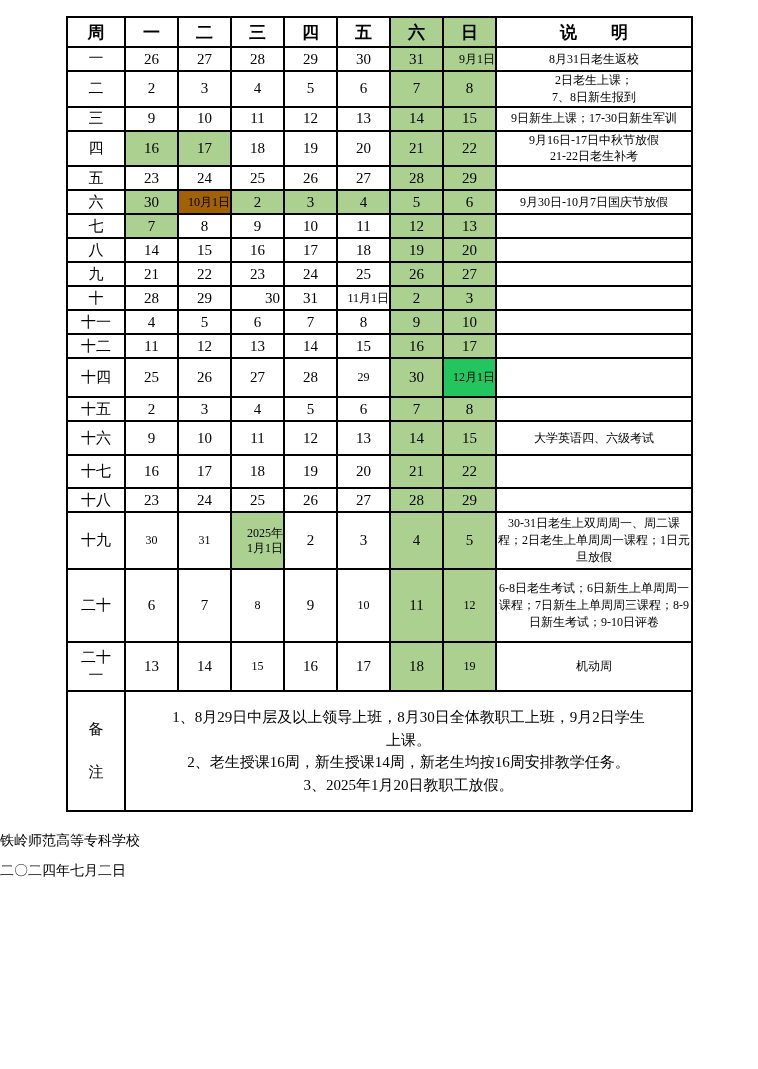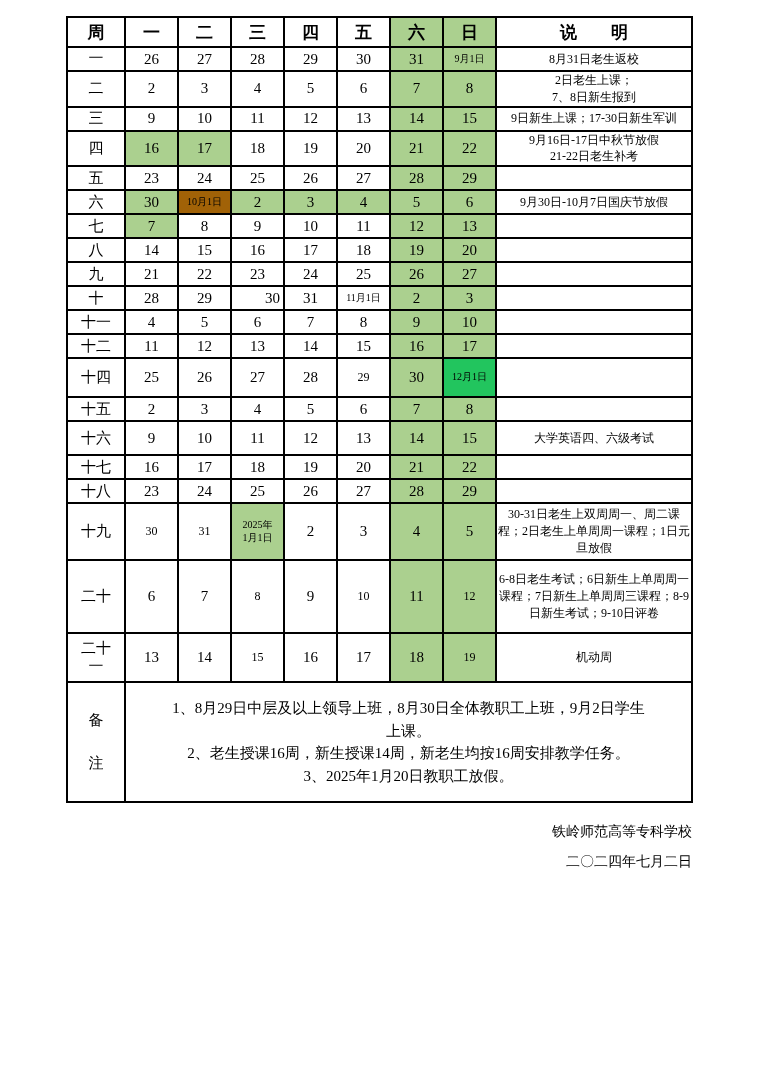--- a/index.html
+++ b/index.html
@@ -42,21 +42,21 @@
     white-space:pre;
   }
   th.week {
     font-weight:400;
     font-size:15px;
     white-space:pre-line;
     line-height:1.15;
   }
   td.day { font-size:15px; }
   td.day.sz12 { font-size:12px; }
-  td.day.sz10 { font-size:10px; white-space:pre-line; line-height:1.25; }
+  td.day.sz10 { font-size:12px; white-space:pre-line; line-height:1.25;text-align:right; }
   td.day.alright { text-align:right; padding-right:3px; }
   td.note {
     text-align:left;
     font-size:12px;
     line-height:1.4;
     padding:1px 2px 1px 4px;
     white-space:pre-line;
   }
   tr.remark th.week {
     font-size:15px;
@@ -65,21 +65,20 @@
   }
   td.remark-body {
     text-align:left;
     font-size:15px;
     line-height:1.5;
     padding:6px 8px;
     white-space:pre-line;
   }
   .footer {
     margin:14px 66px 0 0;
-    text-align:right;
     font-size:14px;
     line-height:2.15;
   }
 </style>
 </head>
 <body>
 
 <div class="page">
 
 
@@ -269,21 +268,21 @@
           <th class="week">十六</th>
           <td class="day">9</td>
           <td class="day">10</td>
           <td class="day">11</td>
           <td class="day">12</td>
           <td class="day">13</td>
           <td class="day" style="background: rgb(171, 208, 143);">14</td>
           <td class="day" style="background: rgb(171, 208, 143);">15</td>
           <td class="note">大学英语四、六级考试</td>
         </tr>
-        <tr style="height: 24px; margin-top: 20px;">
+        <tr style="height: 33px; margin-top: 20px;">
           <th class="week">十七</th>
           <td class="day">16</td>
           <td class="day">17</td>
           <td class="day">18</td>
           <td class="day">19</td>
           <td class="day">20</td>
           <td class="day" style="background: rgb(171, 208, 143);">21</td>
           <td class="day" style="background: rgb(171, 208, 143);">22</td>
           <td class="note"></td>
         </tr>

